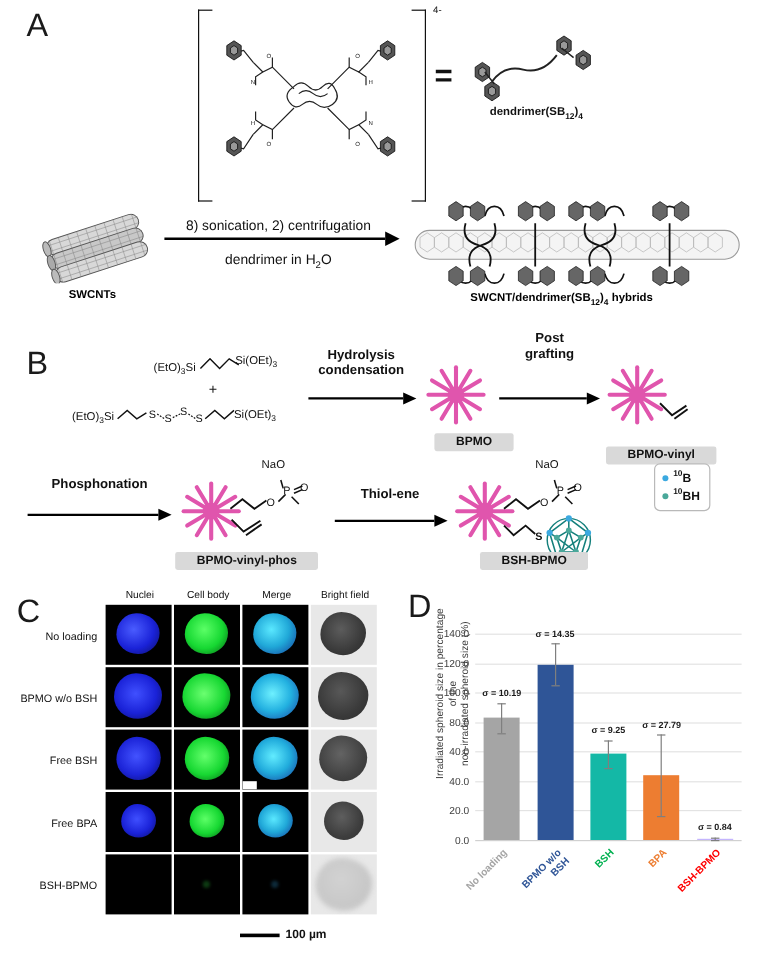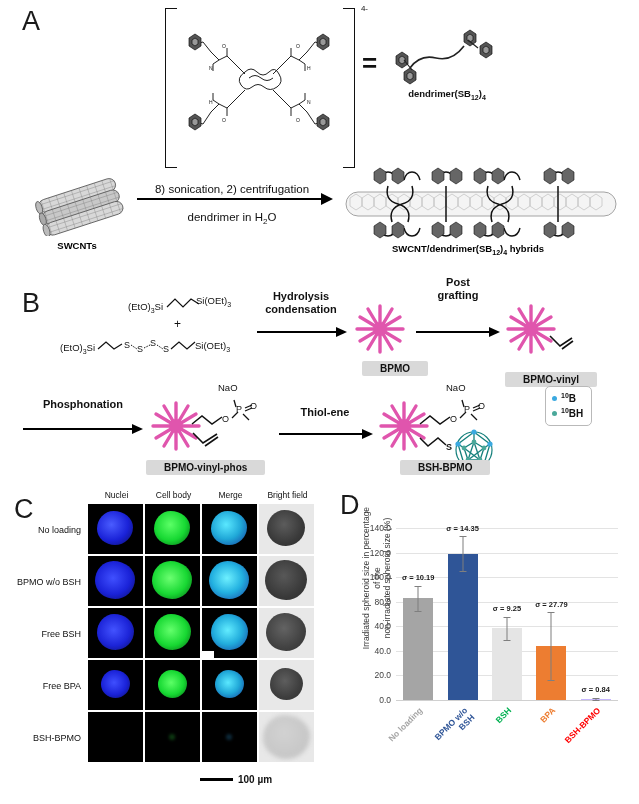--- a/index.html
+++ b/index.html
@@ -685,21 +685,21 @@
           <div class="barslot">
             <div class="bar" style="height:146.17px; background:#2f5597;">
               <div class="errbar" style="top:-17.63px; height:35.26px;"></div>
               <div class="errcap" style="top:-17.63px;"></div>
               <div class="errcap" style="top:17.63px;"></div>
               <div class="sigma" style="top:-30px;">σ = 14.35</div>
             </div>
           </div>
 
           <div class="barslot">
-            <div class="bar" style="height:71.87px; background:#e5e5e5;">
+            <div class="bar" style="height:71.87px; background:#14b8a6;">
               <div class="errbar" style="top:-11.36px; height:22.72px;"></div>
               <div class="errcap" style="top:-11.36px;"></div>
               <div class="errcap" style="top:11.36px;"></div>
               <div class="sigma" style="top:-24px;">σ = 9.25</div>
             </div>
           </div>
 
           <div class="barslot">
             <div class="bar" style="height:54.06px; background:#ed7d31;">
               <div class="errbar" style="top:-34.14px; height:68.28px;"></div>

